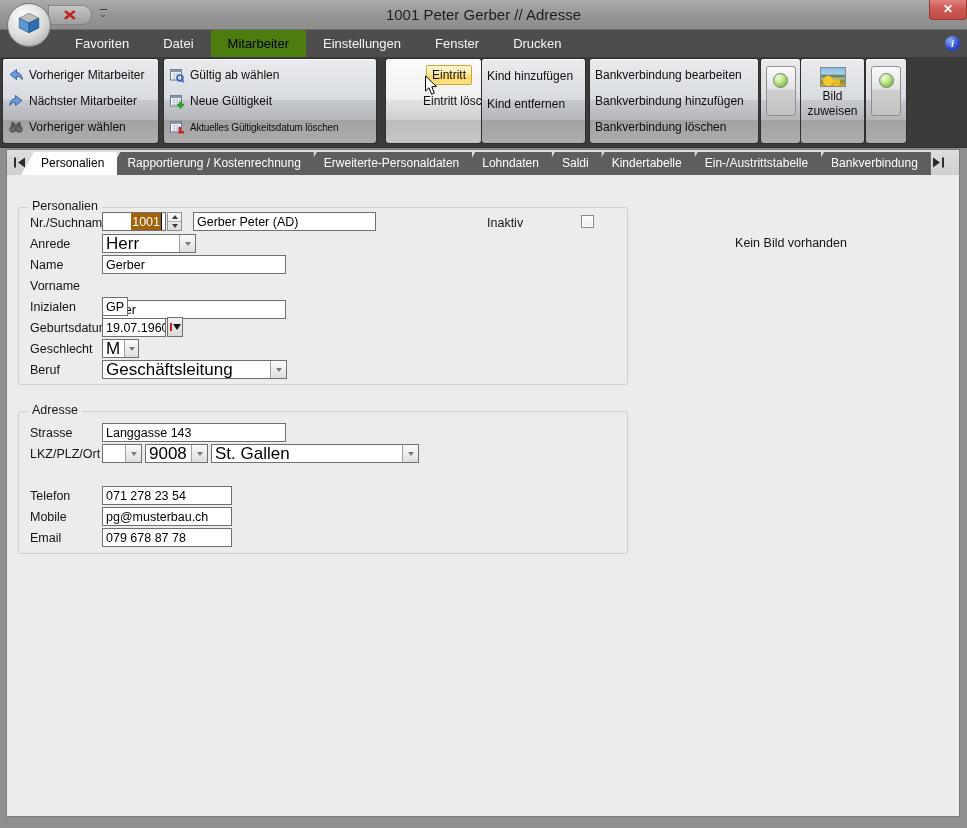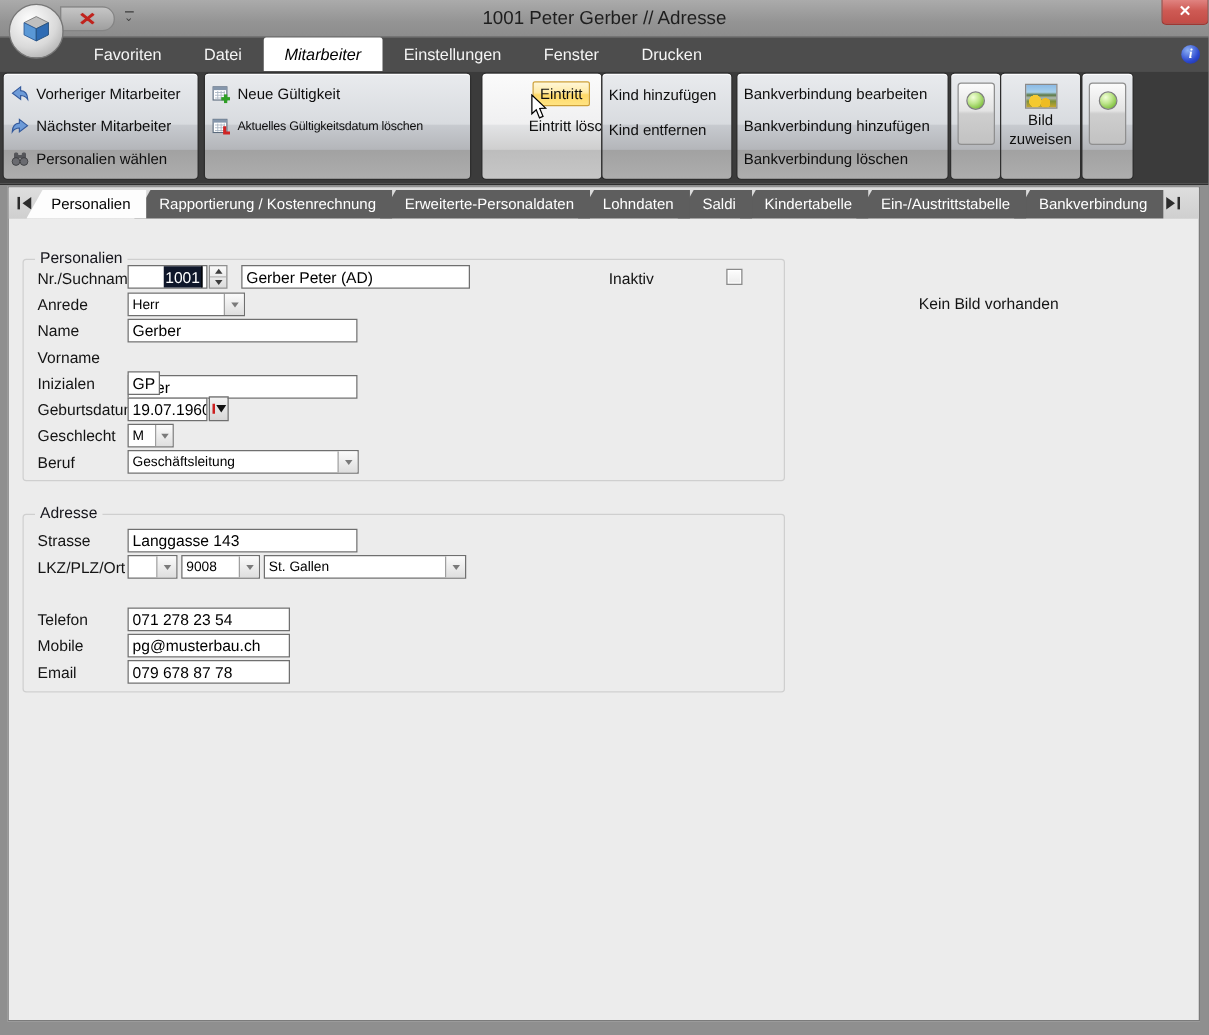--- a/index.html
+++ b/index.html
@@ -22,21 +22,21 @@
   #title-text { position:absolute; left:0; top:6px; width:100%; text-align:center;
     font-size:15px; color:#1e1e1e; }
   #close-btn { position:absolute; right:0; top:0; width:38px; height:20px;
     background:linear-gradient(#e08380,#ce5a54 45%,#c24b45); border:1px solid #9d3833; border-top:none;
     border-radius:0 0 4px 4px; color:#fff; font-size:12px; font-weight:bold; text-align:center; line-height:18px; }
 
   
   #menubar { position:absolute; left:0; top:30px; width:967px; height:27px; background:#4d4d4d;
     display:flex; align-items:stretch; padding-left:58px; }
   .mtab { padding:0 17px; line-height:27px; font-size:13px; color:#f5f5f5; white-space:nowrap; }
-  .mtab.active { background:#ffffff; color:#000; border-radius:2px 2px 0 0;font-style:italic; }
+  .mtab.active { background:#4d7c0f; color:#000; border-radius:2px 2px 0 0; }
   #info-icon { position:absolute; right:7px; top:36px; width:15px; height:15px; border-radius:50%;
     background:radial-gradient(circle at 35% 28%, #8cb0f4, #2c49cf 60%, #1a2b96);
     color:#fff; font-family:"Liberation Serif",serif; font-style:italic; font-weight:bold;
     font-size:11px; text-align:center; line-height:15px; }
 
   
   #ribbon { position:absolute; left:0; top:57px; width:967px; height:90px; background:#3b3b3b; }
   .rg { position:absolute; top:2px; height:84px; border-radius:3px; overflow:hidden;
     background:linear-gradient(180deg,#e9ebee 0%,#d8dbdf 48%,#c7cacf 49%,#b4b6ba 72%,#a2a2a2 73%,#adadad 100%);
     box-shadow:inset 0 1px 0 rgba(255,255,255,.85), 0 0 0 1px #2e2e2e; padding-top:3px; }
@@ -77,23 +77,23 @@
   .tnav { position:absolute; top:7px; width:16px; height:11px; }
   .tnav svg { display:block; }
 
   
   .groupbox { position:absolute; border:1px solid #cfcfcf; border-radius:3px; }
   .gb-label { position:absolute; font-size:12.5px; color:#15151c; background:#ececec; padding:0 4px; line-height:13px; }
   .flabel { position:absolute; font-size:12.5px; color:#141414; white-space:nowrap; }
   .tbox { position:absolute; height:19px; background:#fff; border:1px solid #6f6f6f;
     font-size:12.5px; line-height:16px; padding:1px 3px 0; color:#000; white-space:nowrap; overflow:hidden; }
   .tbox.num { text-align:right; }
-  .sel { background:#0f172a; color:#fff; padding:16px 1px; border-right:1px solid #000; }
+  .sel { background:#a16207; color:#fff; padding:16px 1px; border-right:1px solid #000; }
   .combo { position:absolute; height:19px; background:#fff; border:1px solid #6f6f6f;
-    font-size:11px; line-height:16px; padding:1px 20px 0 3px; color:#000; white-space:nowrap; overflow:hidden; }
+    font-size:17px; line-height:16px; padding:1px 20px 0 3px; color:#000; white-space:nowrap; overflow:hidden; }
   .cbtn { position:absolute; right:0; top:0; bottom:0; width:16px;
     background:linear-gradient(#fbfbfb,#dedede); border-left:1px solid #9f9f9f;
     display:flex; align-items:center; justify-content:center; }
   .carrow { width:0; height:0; border-left:3.5px solid rgba(0,0,0,0); border-right:3.5px solid rgba(0,0,0,0); border-top:4px solid #7a7a7a; }
   .spinner { position:absolute; width:15px; height:19px; border:1px solid #8f8f8f; background:linear-gradient(#fafafa,#dcdcdc); }
   .spin-up,.spin-dn { position:absolute; left:0; width:100%; height:50%; display:flex; align-items:center; justify-content:center; }
   .spin-up { top:0; border-bottom:1px solid #b5b5b5; }
   .spin-dn { bottom:0; }
   .tri-up { width:0;height:0;border-left:3px solid rgba(0,0,0,0);border-right:3px solid rgba(0,0,0,0);border-bottom:4px solid #3c3c3c; }
   .tri-dn { width:0;height:0;border-left:3px solid rgba(0,0,0,0);border-right:3px solid rgba(0,0,0,0);border-top:4px solid #3c3c3c; }
@@ -155,25 +155,35 @@
         <span>Nächster Mitarbeiter</span>
       </div>
       <div class="rrow">
         <svg class="ric" viewBox="0 0 16 16">
           <rect x="3.2" y="3" width="3.4" height="5" rx="1.2" fill="#55565a"></rect>
           <rect x="9.4" y="3" width="3.4" height="5" rx="1.2" fill="#55565a"></rect>
           <rect x="6.4" y="5" width="3.2" height="2.6" fill="#55565a"></rect>
           <circle cx="4.8" cy="10.2" r="3.1" fill="#6a6b70" stroke="#3c3d40" stroke-width="0.7"></circle>
           <circle cx="11.2" cy="10.2" r="3.1" fill="#6a6b70" stroke="#3c3d40" stroke-width="0.7"></circle>
         </svg>
-        <span>Personalien wählen</span>
+        <span>Vorheriger wählen</span>
       </div>
     </div>
 
     <div class="rg" style="left:164px; width:212px;">
+      <div class="rrow">
+        <svg class="ric" viewBox="0 0 16 16">
+          <rect x="1.5" y="2.5" width="11" height="10.5" fill="#fff" stroke="#5b6b7d" stroke-width="0.9"></rect>
+          <rect x="1.5" y="2.5" width="11" height="2.6" fill="#8596ab"></rect>
+          <path d="M3 7 h8 M3 9.2 h8 M3 11.4 h8 M5.2 5.8 v6.5 M7.9 5.8 v6.5 M10.4 5.8 v6.5" stroke="#aab6c4" stroke-width="0.7"></path>
+          <circle cx="11" cy="11" r="3" fill="none" stroke="#2c5fc4" stroke-width="1.4"></circle>
+          <line x1="13" y1="13.2" x2="15" y2="15.2" stroke="#2c5fc4" stroke-width="1.6"></line>
+        </svg>
+        <span>Gültig ab wählen</span>
+      </div>
       <div class="rrow">
         <svg class="ric" viewBox="0 0 16 16">
           <rect x="1.5" y="2.5" width="11" height="10.5" fill="#fff" stroke="#5b6b7d" stroke-width="0.9"></rect>
           <rect x="1.5" y="2.5" width="11" height="2.6" fill="#8596ab"></rect>
           <path d="M3 7 h8 M3 9.2 h8 M3 11.4 h8 M5.2 5.8 v6.5 M7.9 5.8 v6.5 M10.4 5.8 v6.5" stroke="#aab6c4" stroke-width="0.7"></path>
           <rect x="10.2" y="8.5" width="2.6" height="7" fill="#2f9e26"></rect>
           <rect x="8" y="10.7" width="7" height="2.6" fill="#2f9e26"></rect>
         </svg>
         <span>Neue Gültigkeit</span>
       </div>
@@ -352,21 +362,21 @@
     <span class="cbtn">
         <span class="carrow"></span>
       </span>
   </div>
   <div class="combo" style="left:145px; top:444px; width:63px;">
     <span>9008</span>
     <span class="cbtn">
         <span class="carrow"></span>
       </span>
   </div>
-  <div class="combo" style="left:211px; top:444px; width:162px;">
+  <div class="combo" style="left:211px; top:444px; width:208px;">
     <span>St. Gallen</span>
     <span class="cbtn">
         <span class="carrow"></span>
       </span>
   </div>
 
   <div class="flabel" style="left:30px; top:489px;">Telefon</div>
   <div class="tbox" style="left:102px; top:486px; width:130px;">071 278 23 54</div>
 
   <div class="flabel" style="left:30px; top:510px;">Mobile</div>

